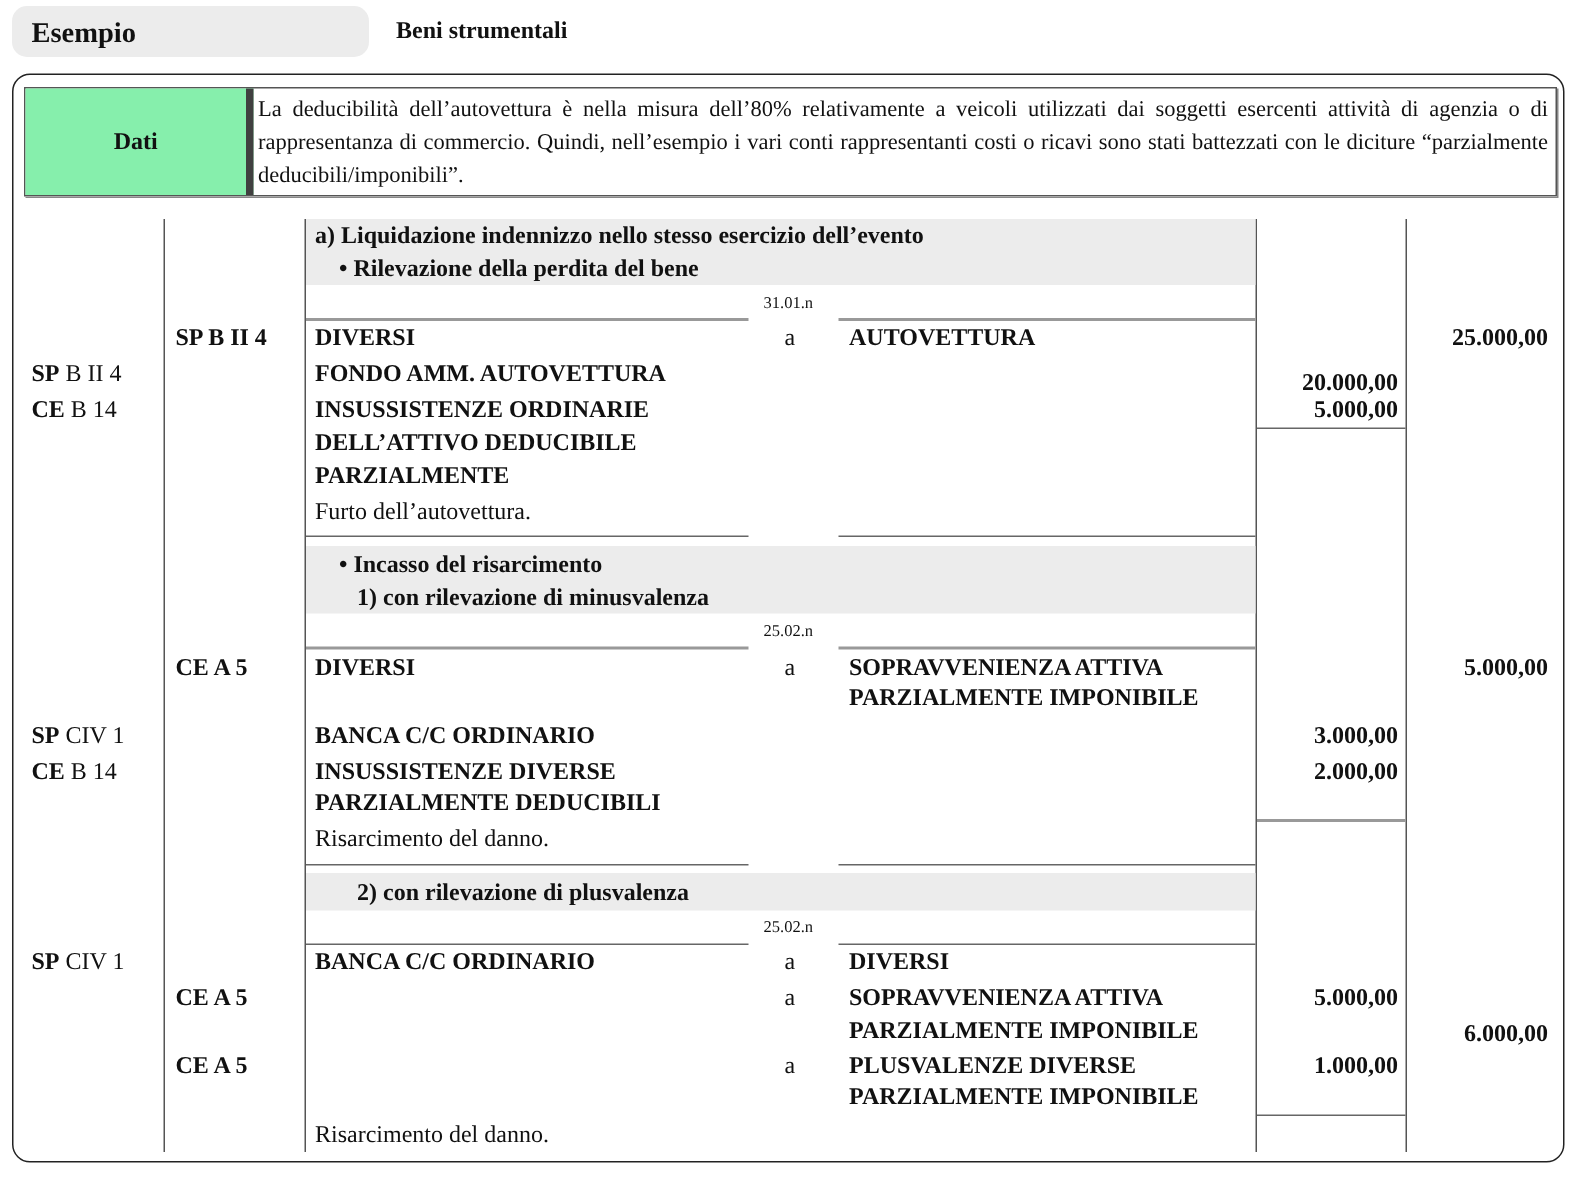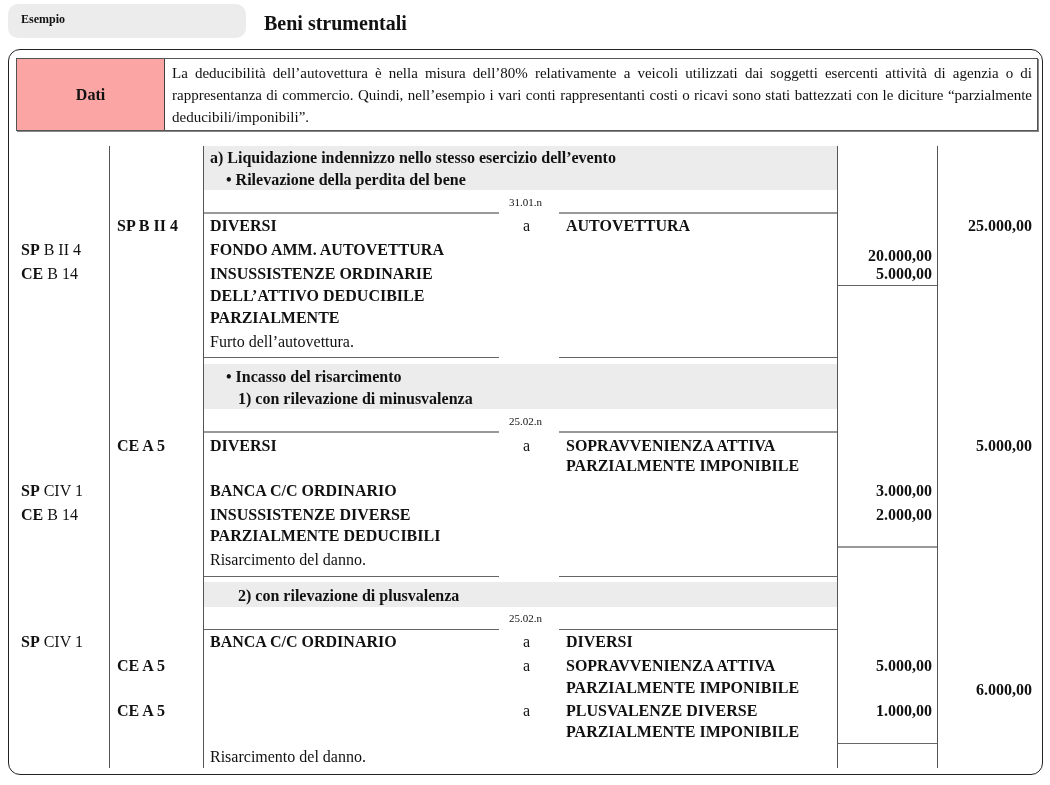--- a/index.html
+++ b/index.html
@@ -1,25 +1,25 @@
 <!DOCTYPE html>
 <html><head>
 <meta charset="utf-8">
 <style>
   html, body { margin: 0; padding: 0; background: #ffffff; }
   body { width: 1050px; height: 785px; position: relative; overflow: hidden;
          font-family: "Liberation Serif", "DejaVu Serif", serif; color: #111; font-size: 16px; }
   .abs { position: absolute; }
   .b { font-weight: bold; }
   .tag { left: 8px; top: 4px; width: 238px; height: 34px; background: #ececec; border-radius: 10px; }
-  .tag-label { left: 21px; top: 12px; font-weight: bold; font-size: 12px; }
-  .topic { left: 264px; top: 12px; font-weight: bold; font-size: 20px; }
+  .tag-label { left: 21px; top: 12px; font-weight: bold; font-size: 19px; }
+  .topic { left: 264px; top: 12px; font-weight: bold; font-size: 16px; }
   .frame { left: 8px; top: 49px; width: 1035px; height: 726px; border: 1.5px solid #222; border-radius: 12px; box-sizing: border-box; }
   .dati-box { left: 16px; top: 58px; width: 1022px; height: 73px; border: 1px solid #555; box-sizing: border-box; box-shadow: 1px 1px 0 #888; }
-  .dati-head { left: 17px; top: 59px; width: 147px; height: 71px; background: #fca5a5; border-right: 1px solid #404040;
+  .dati-head { left: 17px; top: 59px; width: 147px; height: 71px; background: #86efac; border-right: 5px solid #404040;
                display: flex; align-items: center; justify-content: center; font-weight: bold; }
   .dati-text { left: 172px; top: 62px; width: 860px; font-size: 15px; line-height: 22px; text-align: justify; }
   .vline { width: 1px; background: #555; }
   .hline { height: 1px; background: #666; }
   .hlineg { height: 2px; background: #999; }
   .band { background: #ececec; }
   .date { font-size: 11px; }
   .amt { font-weight: bold; text-align: right; }
   .t { font-size: 16px; line-height: 22px; white-space: nowrap; }
 </style>

